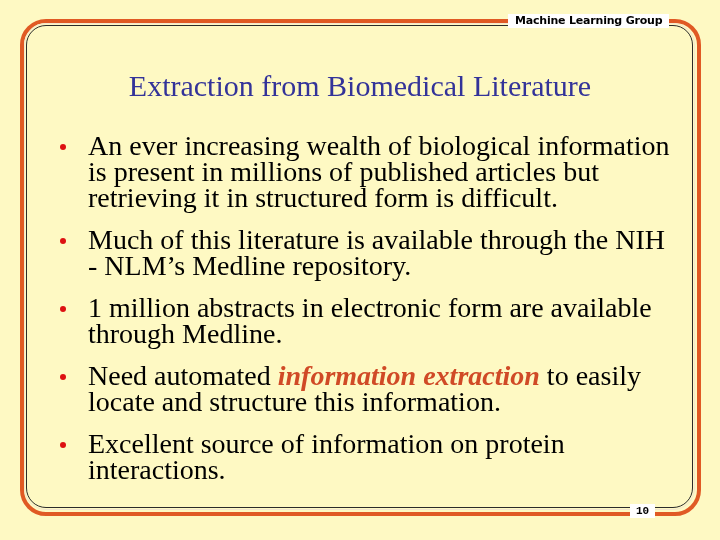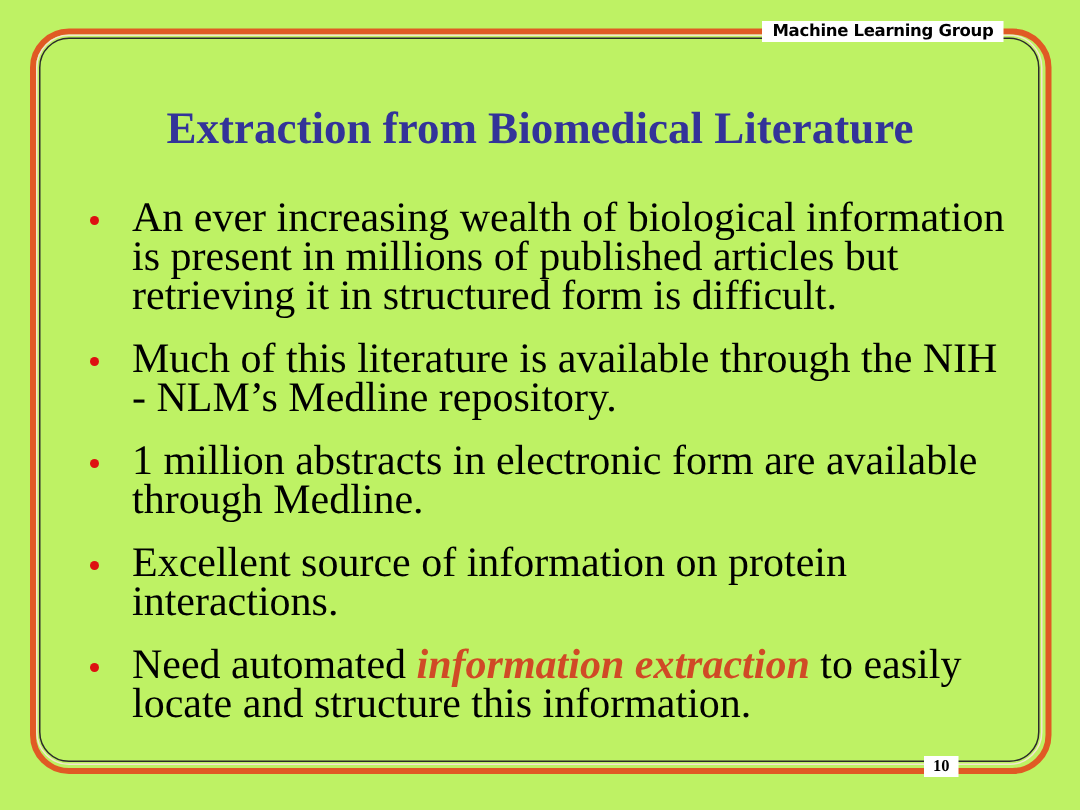--- a/index.html
+++ b/index.html
@@ -11,21 +11,21 @@
       width: 720px;
       height: 540px;
       position: relative;
       overflow: hidden;
       font-family: "Liberation Serif", serif;
     }
     .slide {
       position: absolute;
       left: 0; top: 0;
       width: 720px; height: 540px;
-      background: #bef264;
+      background: #fef9c3;
     }
     
     .frame-outer {
       position: absolute;
       left: 20px; top: 19px;
       width: 673px; height: 489px;
       border: 4px solid #e05a24;
       border-radius: 26px;
       box-sizing: content-box;
     }
@@ -69,42 +69,42 @@
       font-size: 11px;
       font-weight: bold;
       letter-spacing: -0.3px;
       color: #000000;
       line-height: 14px;
       height: 14px;
     }
     .page-number {
       position: absolute;
       top: 504px;
-      left: 616px;
+      left: 630px;
       padding: 0 6px;
       background: #ffffff;
-      font-family: Liberation Serif, serif;
+      font-family: Liberation Mono, monospace;
       font-size: 11px;
       font-weight: bold;
       color: #000000;
       line-height: 14px;
       height: 14px;
     }
     .title {
       position: absolute;
       top: 68px;
       left: 0;
       width: 720px;
       text-align: center;
       font-family: "Liberation Serif", serif;
       font-size: 30px;
       color: #333399;
       line-height: 36px;
       margin: 0;
-      font-weight: bold;
+      font-weight: normal;
     }
     .bullets {
       position: absolute;
       top: 133px;
       left: 58px;
       width: 620px;
       margin: 0;
       padding: 0;
       list-style: none;
     }
@@ -152,22 +152,22 @@
     <li class="bullet">
       <span class="bullet-dot"></span>
       <span>Much of this literature is available through the NIH - NLM’s Medline repository.</span>
     </li>
     <li class="bullet">
       <span class="bullet-dot"></span>
       <span>1 million abstracts in electronic form are available through Medline.</span>
     </li>
     <li class="bullet">
       <span class="bullet-dot"></span>
-      <span>Excellent source of information on protein interactions.</span>
+      <span>Need automated </span><span class="emph">information extraction</span><span> to easily locate and structure this information.</span>
     </li>
     <li class="bullet">
       <span class="bullet-dot"></span>
-      <span>Need automated </span><span class="emph">information extraction</span><span> to easily locate and structure this information.</span>
+      <span>Excellent source of information on protein interactions.</span>
     </li>
   </ul>
 
   <div class="page-number">10</div>
 </div>
 
 </body></html>

